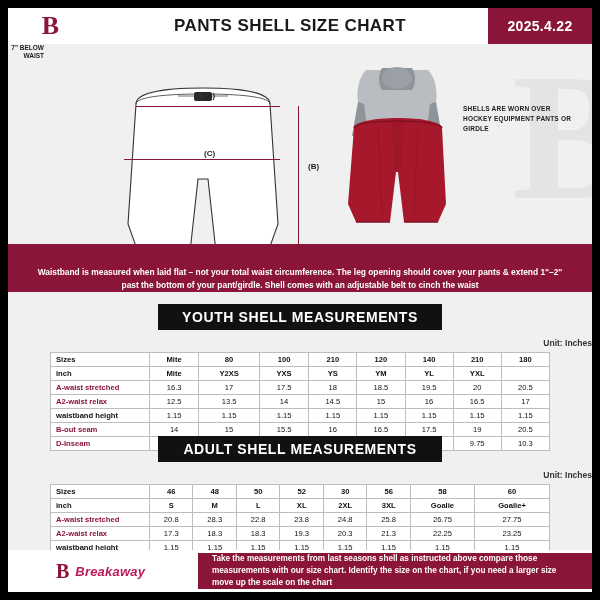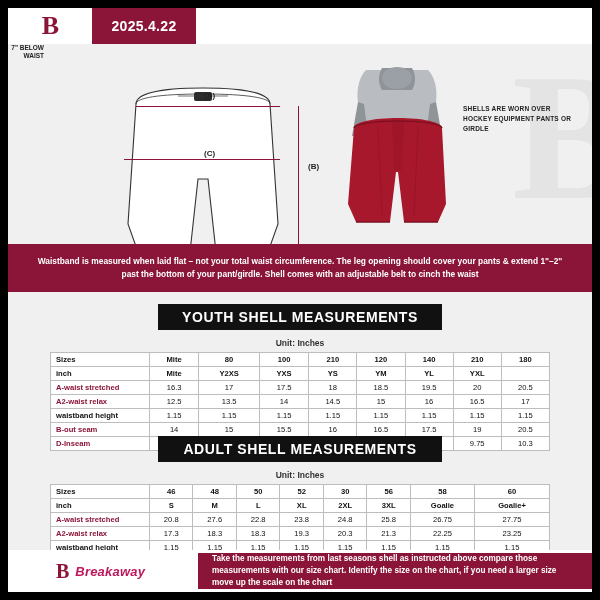--- a/index.html
+++ b/index.html
@@ -74,37 +74,37 @@
   }
   .photo-note{
     position:absolute;left:455px;top:60px;width:110px;
     font-size:6.5px;font-weight:bold;color:#222;line-height:1.5;
     letter-spacing:.2px;
   }
   
   .notebar{
     position:absolute;left:0;top:236px;width:584px;height:48px;
     background:#8a1538;color:#fff;
-    display:flex;align-items:center;justify-content:center;
+    display:flex;align-items:flex-end;justify-content:center;
     text-align:center;
   }
   .notebar p{
     margin:0;font-size:8.4px;line-height:1.55;padding:0 26px;font-weight:bold;
   }
   
   .section-title{
     margin:8px auto;width:284px;height:26px;background:#111;color:#fff;
     display:flex;align-items:center;justify-content:center;
     font-size:14px;font-weight:bold;letter-spacing:.6px;
   }
   .sec-wrap{position:absolute;left:0;width:584px;}
   .sec-youth{top:288px;}
   .sec-adult{top:420px;}
   .unit{
-    text-align:center;font-size:8.5px;color:#333;margin-top:5px;margin-bottom:4px;
+    text-align:right;font-size:8.5px;color:#333;margin-top:5px;margin-bottom:4px;
     font-weight:bold;
   }
   
   table{
     border-collapse:collapse;margin:0 auto;width:500px;
     background:#fff;
   }
   th,td{
     border:1px solid #bdbdbd;
     font-size:7.6px;
@@ -141,20 +141,21 @@
 </style>
 </head>
 <body>
 
 <div class="page">
 
   <div class="header">
     <div class="logo-box">
       <span class="logo-b">B</span>
     </div>
+    <div class="header-title">PANTS SHELL SIZE CHART</div>
     <div class="header-date">2025.4.22</div>
   </div>
 
   <div class="diagram">
     <div class="watermark">B</div>
 
     <div class="shorts">
       <svg width="170" height="175" viewBox="0 0 170 175">
         <path d="M18,30 C18,20 40,14 85,14 C130,14 152,20 152,30 L160,150 L150,178 L98,178 L90,105 L80,105 L72,178 L20,178 L10,150 Z" fill="#ffffff" stroke="#333" stroke-width="1.1"></path>
         <path d="M18,30 C18,24 40,20 85,20 C130,20 152,24 152,30" fill="none" stroke="#333" stroke-width="0.8"></path>
@@ -311,21 +312,21 @@
             <th>L</th>
             <th>XL</th>
             <th>2XL</th>
             <th>3XL</th>
             <th>Goalie</th>
             <th>Goalie+</th>
           </tr>
           <tr>
             <td class="rowhead red">A-waist stretched</td>
             <td>20.8</td>
-            <td>27.6</td>
+            <td>28.3</td>
             <td>22.8</td>
             <td>23.8</td>
             <td>24.8</td>
             <td>25.8</td>
             <td>26.75</td>
             <td>27.75</td>
           </tr>
           <tr>
             <td class="rowhead red">A2-waist relax</td>
             <td>17.3</td>

